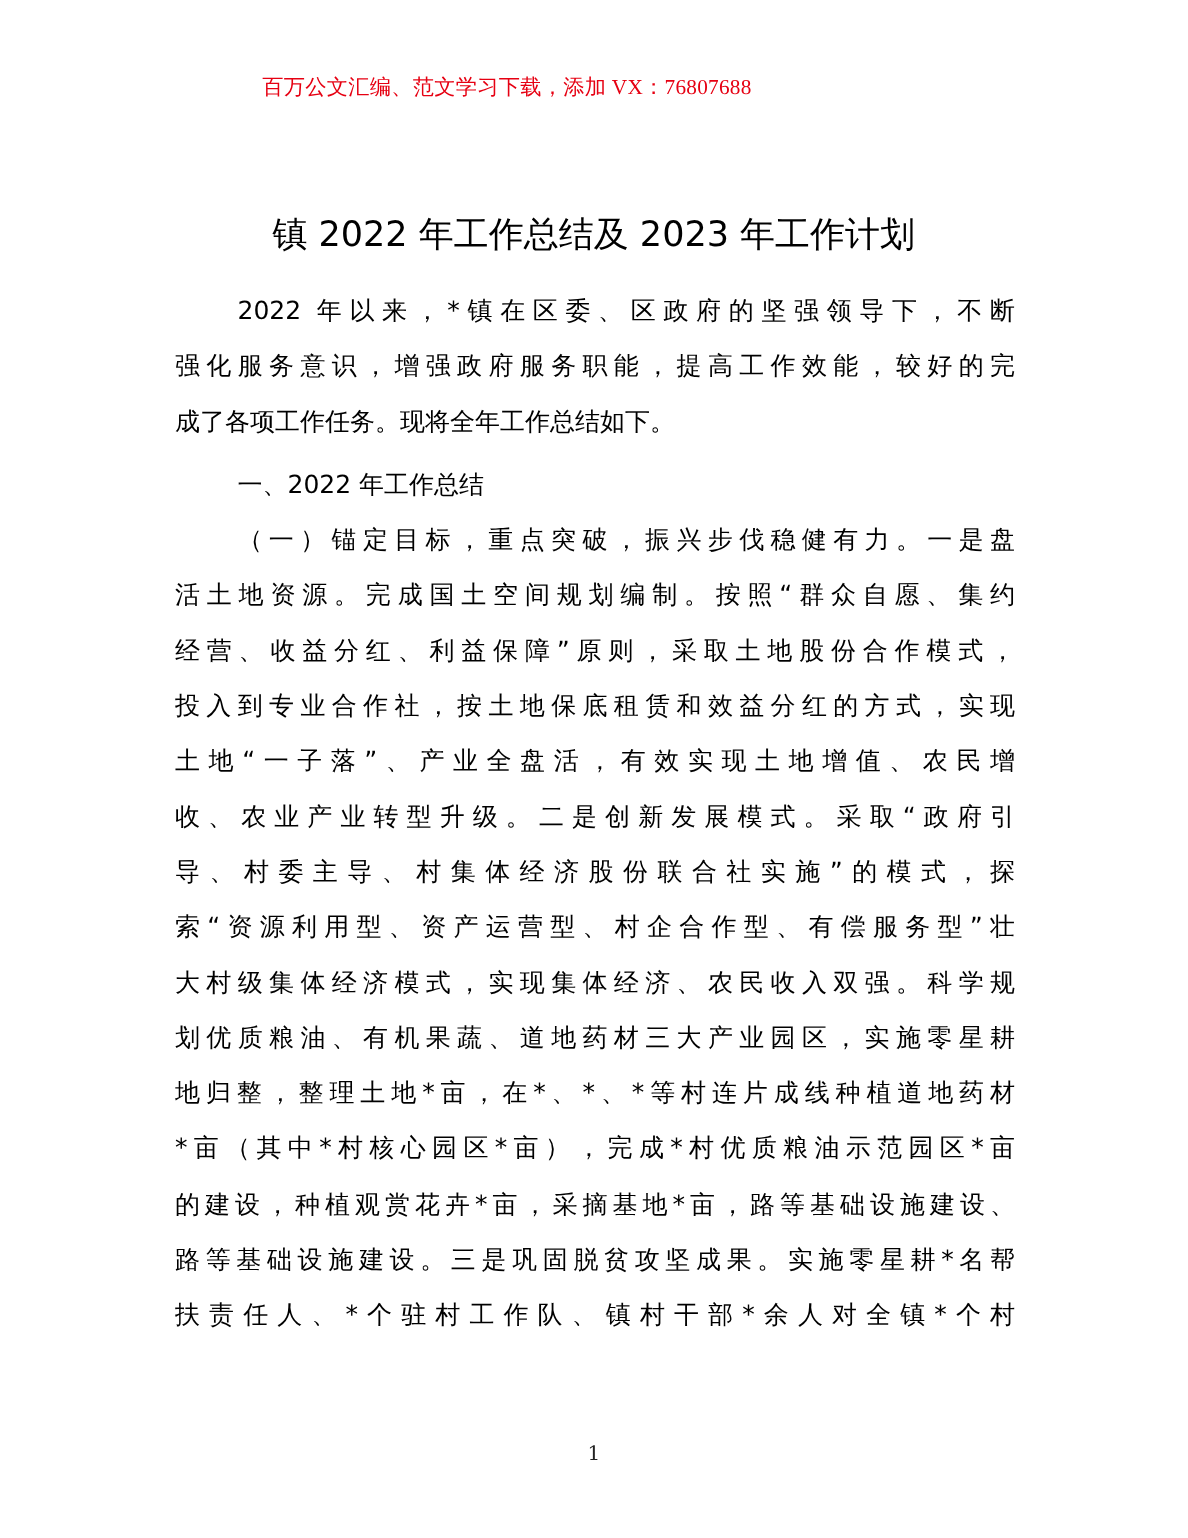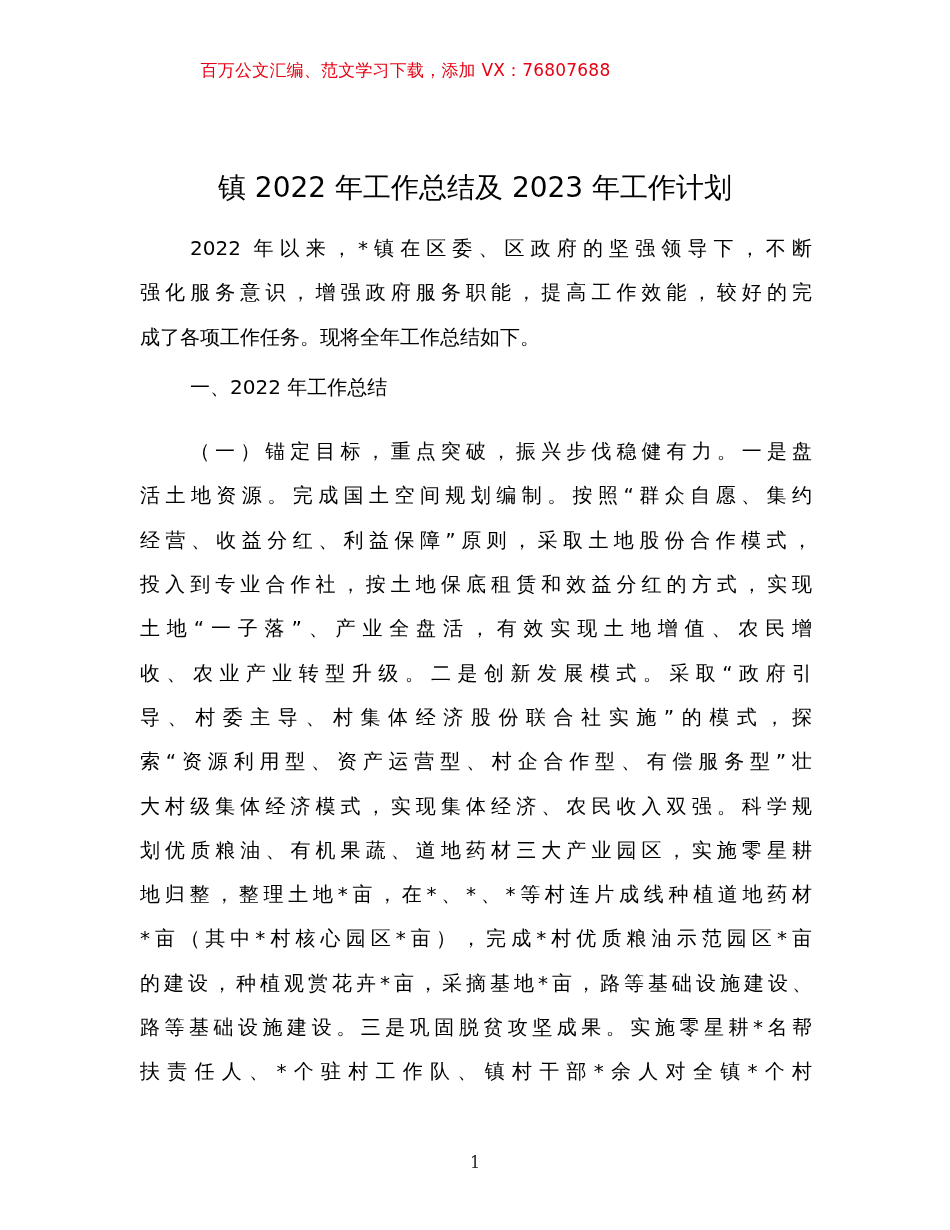--- a/index.html
+++ b/index.html
@@ -1,20 +1,20 @@
 <!DOCTYPE html>
 <html><head>
 <meta charset="utf-8">
 <style>
   html, body { margin: 0; padding: 0; background: #ffffff; }
   body { width: 950px; height: 1230px; position: relative; overflow: hidden;
          font-family: "DejaVu Sans", "Liberation Sans", sans-serif; color: #000; }
   .page { position: absolute; left: 0; top: 0; width: 950px; height: 1230px; background: #fff; }
   .watermark { position: absolute; top: 57px; left: 0; width: 811px; text-align: center;
-               color: #e60012; font-size: 17px; line-height: 26px; letter-spacing: 0.2px; }
+               color: #e60012; font-size: 17px; line-height: 26px; letter-spacing: 0.2px; font-family: Liberation Serif, serif; }
   .title { position: absolute; top: 168px; left: 0; width: 950px; text-align: center;
            font-size: 28px; line-height: 40px; color: #000; }
   .body { position: absolute; top: 226px; left: 140px; width: 672px; }
   .line { font-size: 20px; line-height: 44.3px; height: 44.3px; white-space: nowrap;
           text-align: justify; text-align-last: justify; overflow: visible; }
   .line.last { text-align-last: left; }
   .indent { padding-left: 50px; }
   .pagenum { position: absolute; top: 1153px; left: 0; width: 950px; text-align: center;
              font-family: "DejaVu Serif", "Liberation Serif", serif; font-size: 16px; color: #222; }
 </style>
@@ -27,21 +27,21 @@
 
   <div class="title">镇 2022 年工作总结及 2023 年工作计划</div>
 
   <div class="body">
     <div class="line indent">2022 年以来，*镇在区委、区政府的坚强领导下，不断</div>
     <div class="line">强化服务意识，增强政府服务职能，提高工作效能，较好的完</div>
     <div class="line last">成了各项工作任务。现将全年工作总结如下。</div>
 
     <div class="line indent last" style="margin-top:6px;">一、2022 年工作总结</div>
 
-    <div class="line indent" style="margin-top:20px;">（一）锚定目标，重点突破，振兴步伐稳健有力。一是盘</div>
+    <div class="line indent" style="margin-top:0;">（一）锚定目标，重点突破，振兴步伐稳健有力。一是盘</div>
     <div class="line">活土地资源。完成国土空间规划编制。按照“群众自愿、集约</div>
     <div class="line">经营、收益分红、利益保障”原则，采取土地股份合作模式，</div>
     <div class="line">投入到专业合作社，按土地保底租赁和效益分红的方式，实现</div>
     <div class="line">土地“一子落”、产业全盘活，有效实现土地增值、农民增</div>
     <div class="line">收、农业产业转型升级。二是创新发展模式。采取“政府引</div>
     <div class="line">导、村委主导、村集体经济股份联合社实施”的模式，探</div>
     <div class="line">索“资源利用型、资产运营型、村企合作型、有偿服务型”壮</div>
     <div class="line">大村级集体经济模式，实现集体经济、农民收入双强。科学规</div>
     <div class="line">划优质粮油、有机果蔬、道地药材三大产业园区，实施零星耕</div>
     <div class="line">地归整，整理土地*亩，在*、*、*等村连片成线种植道地药材</div>

